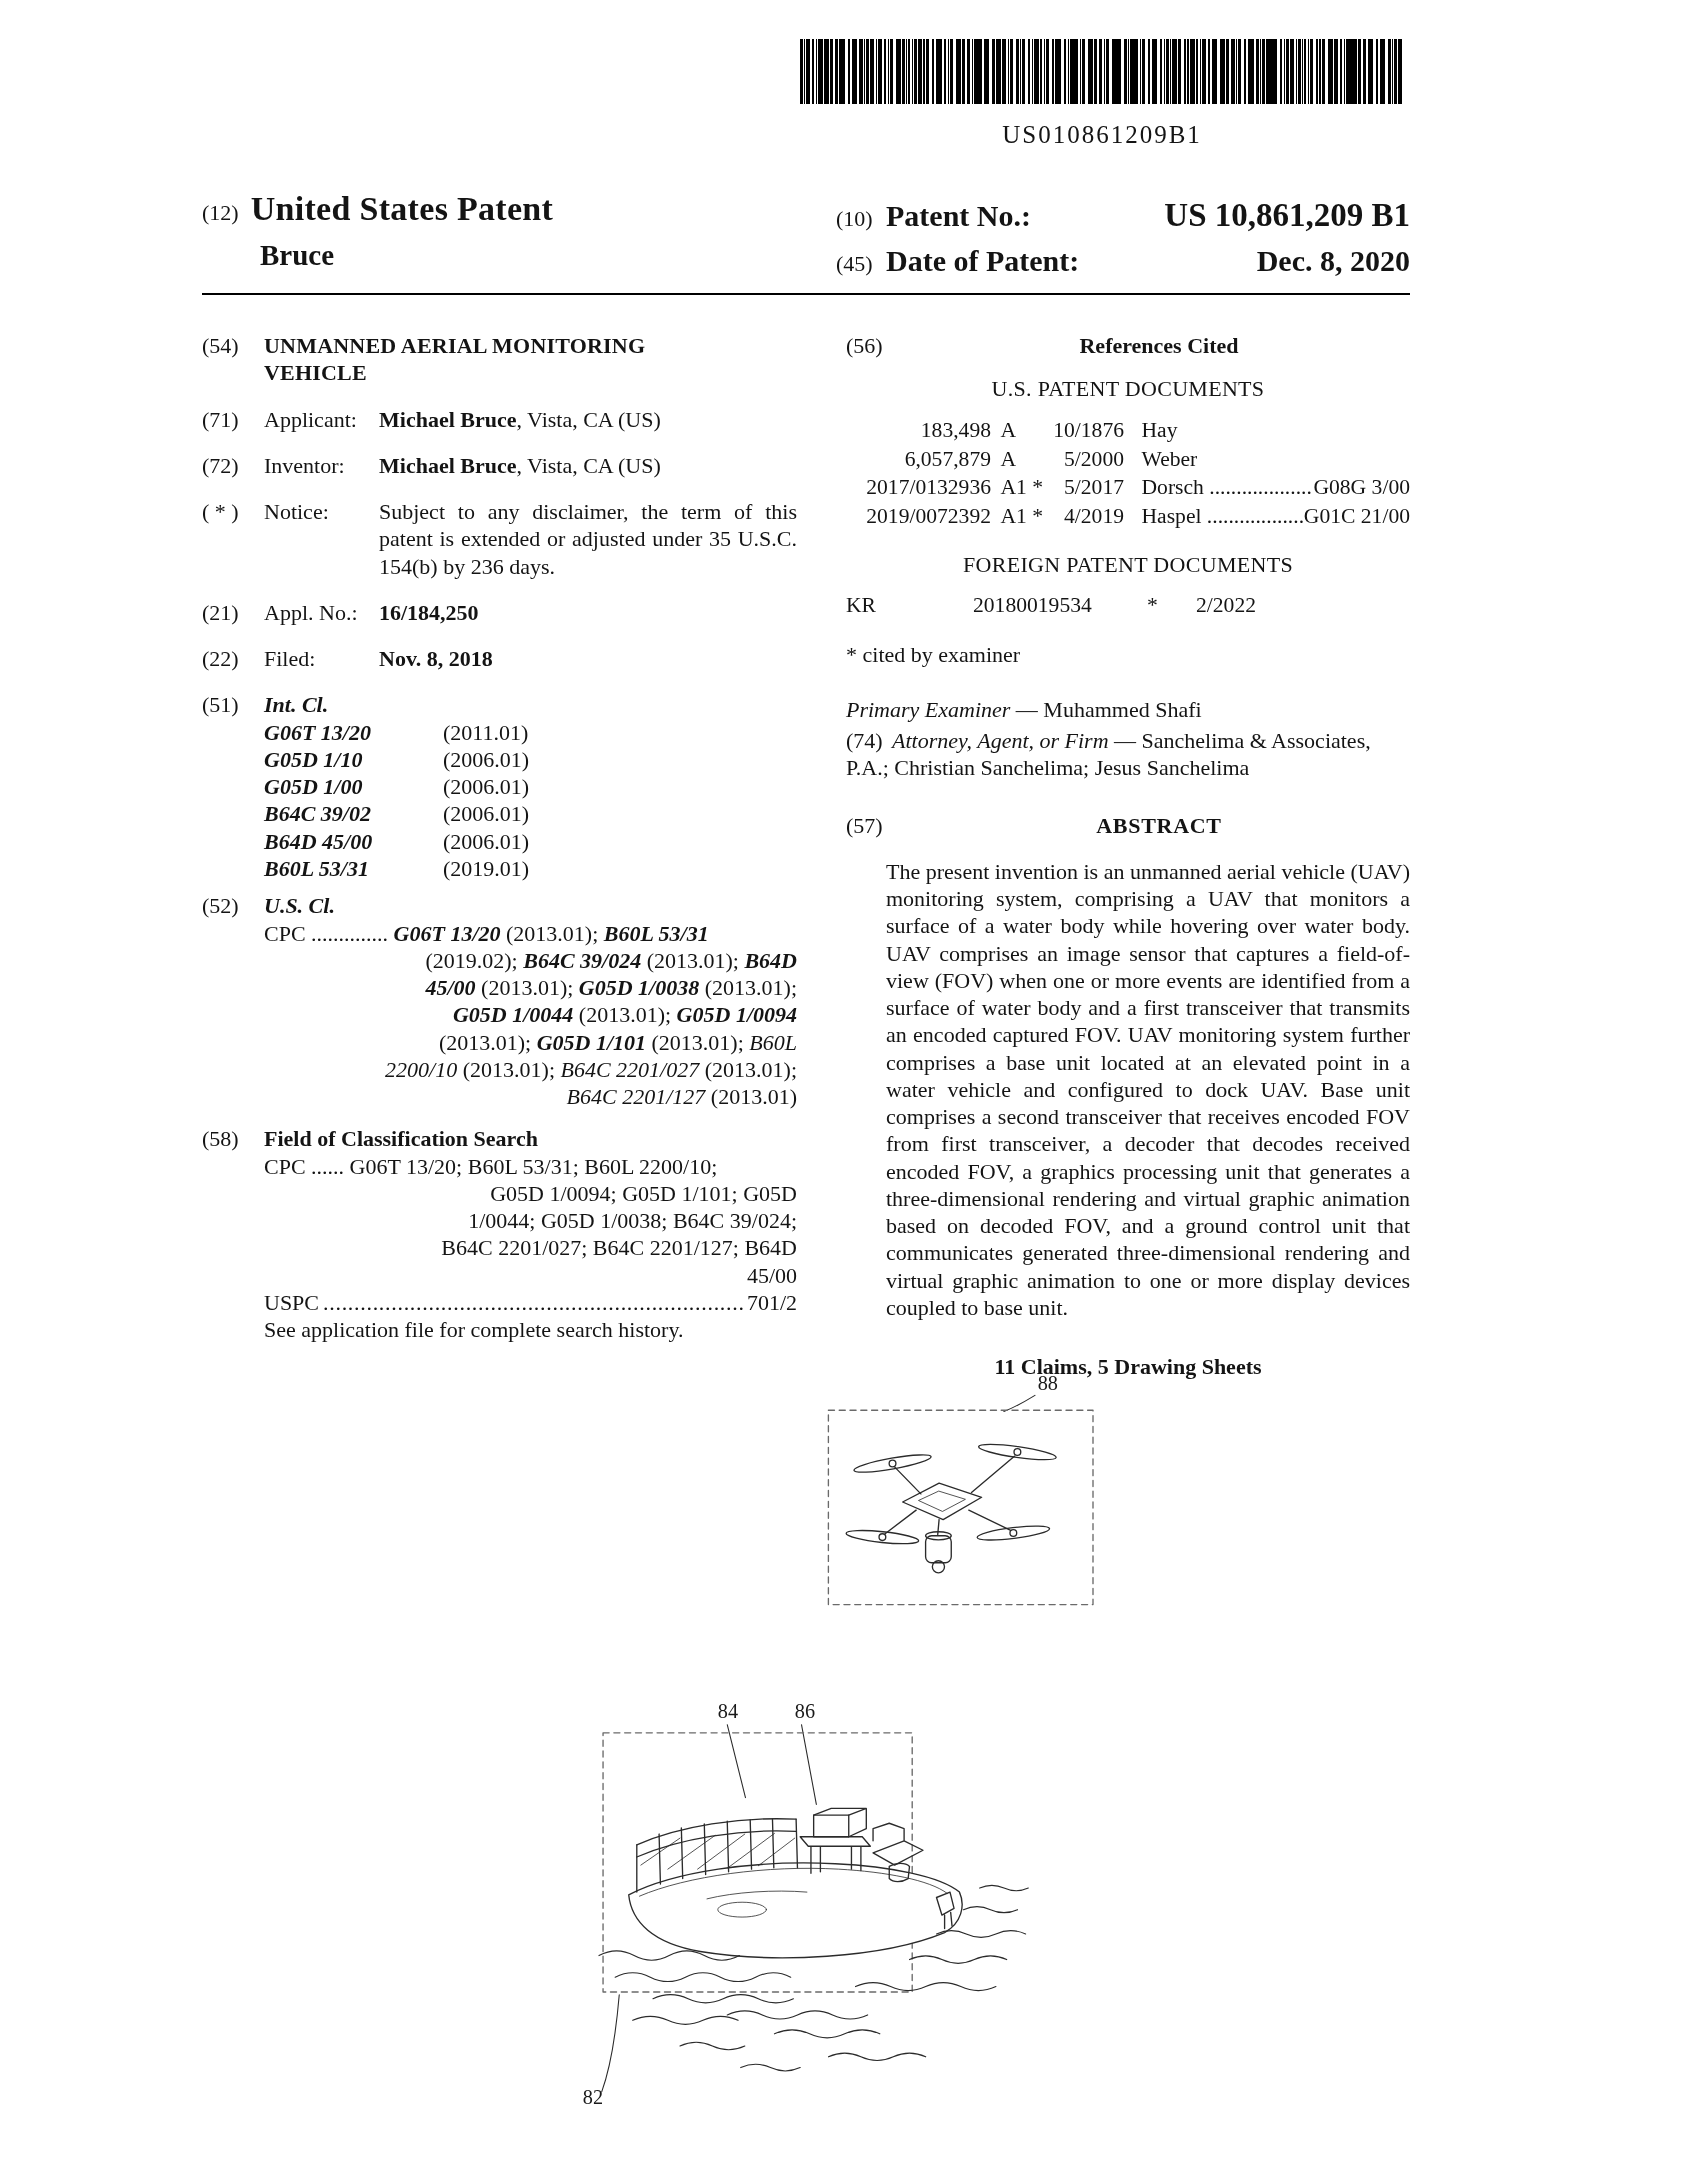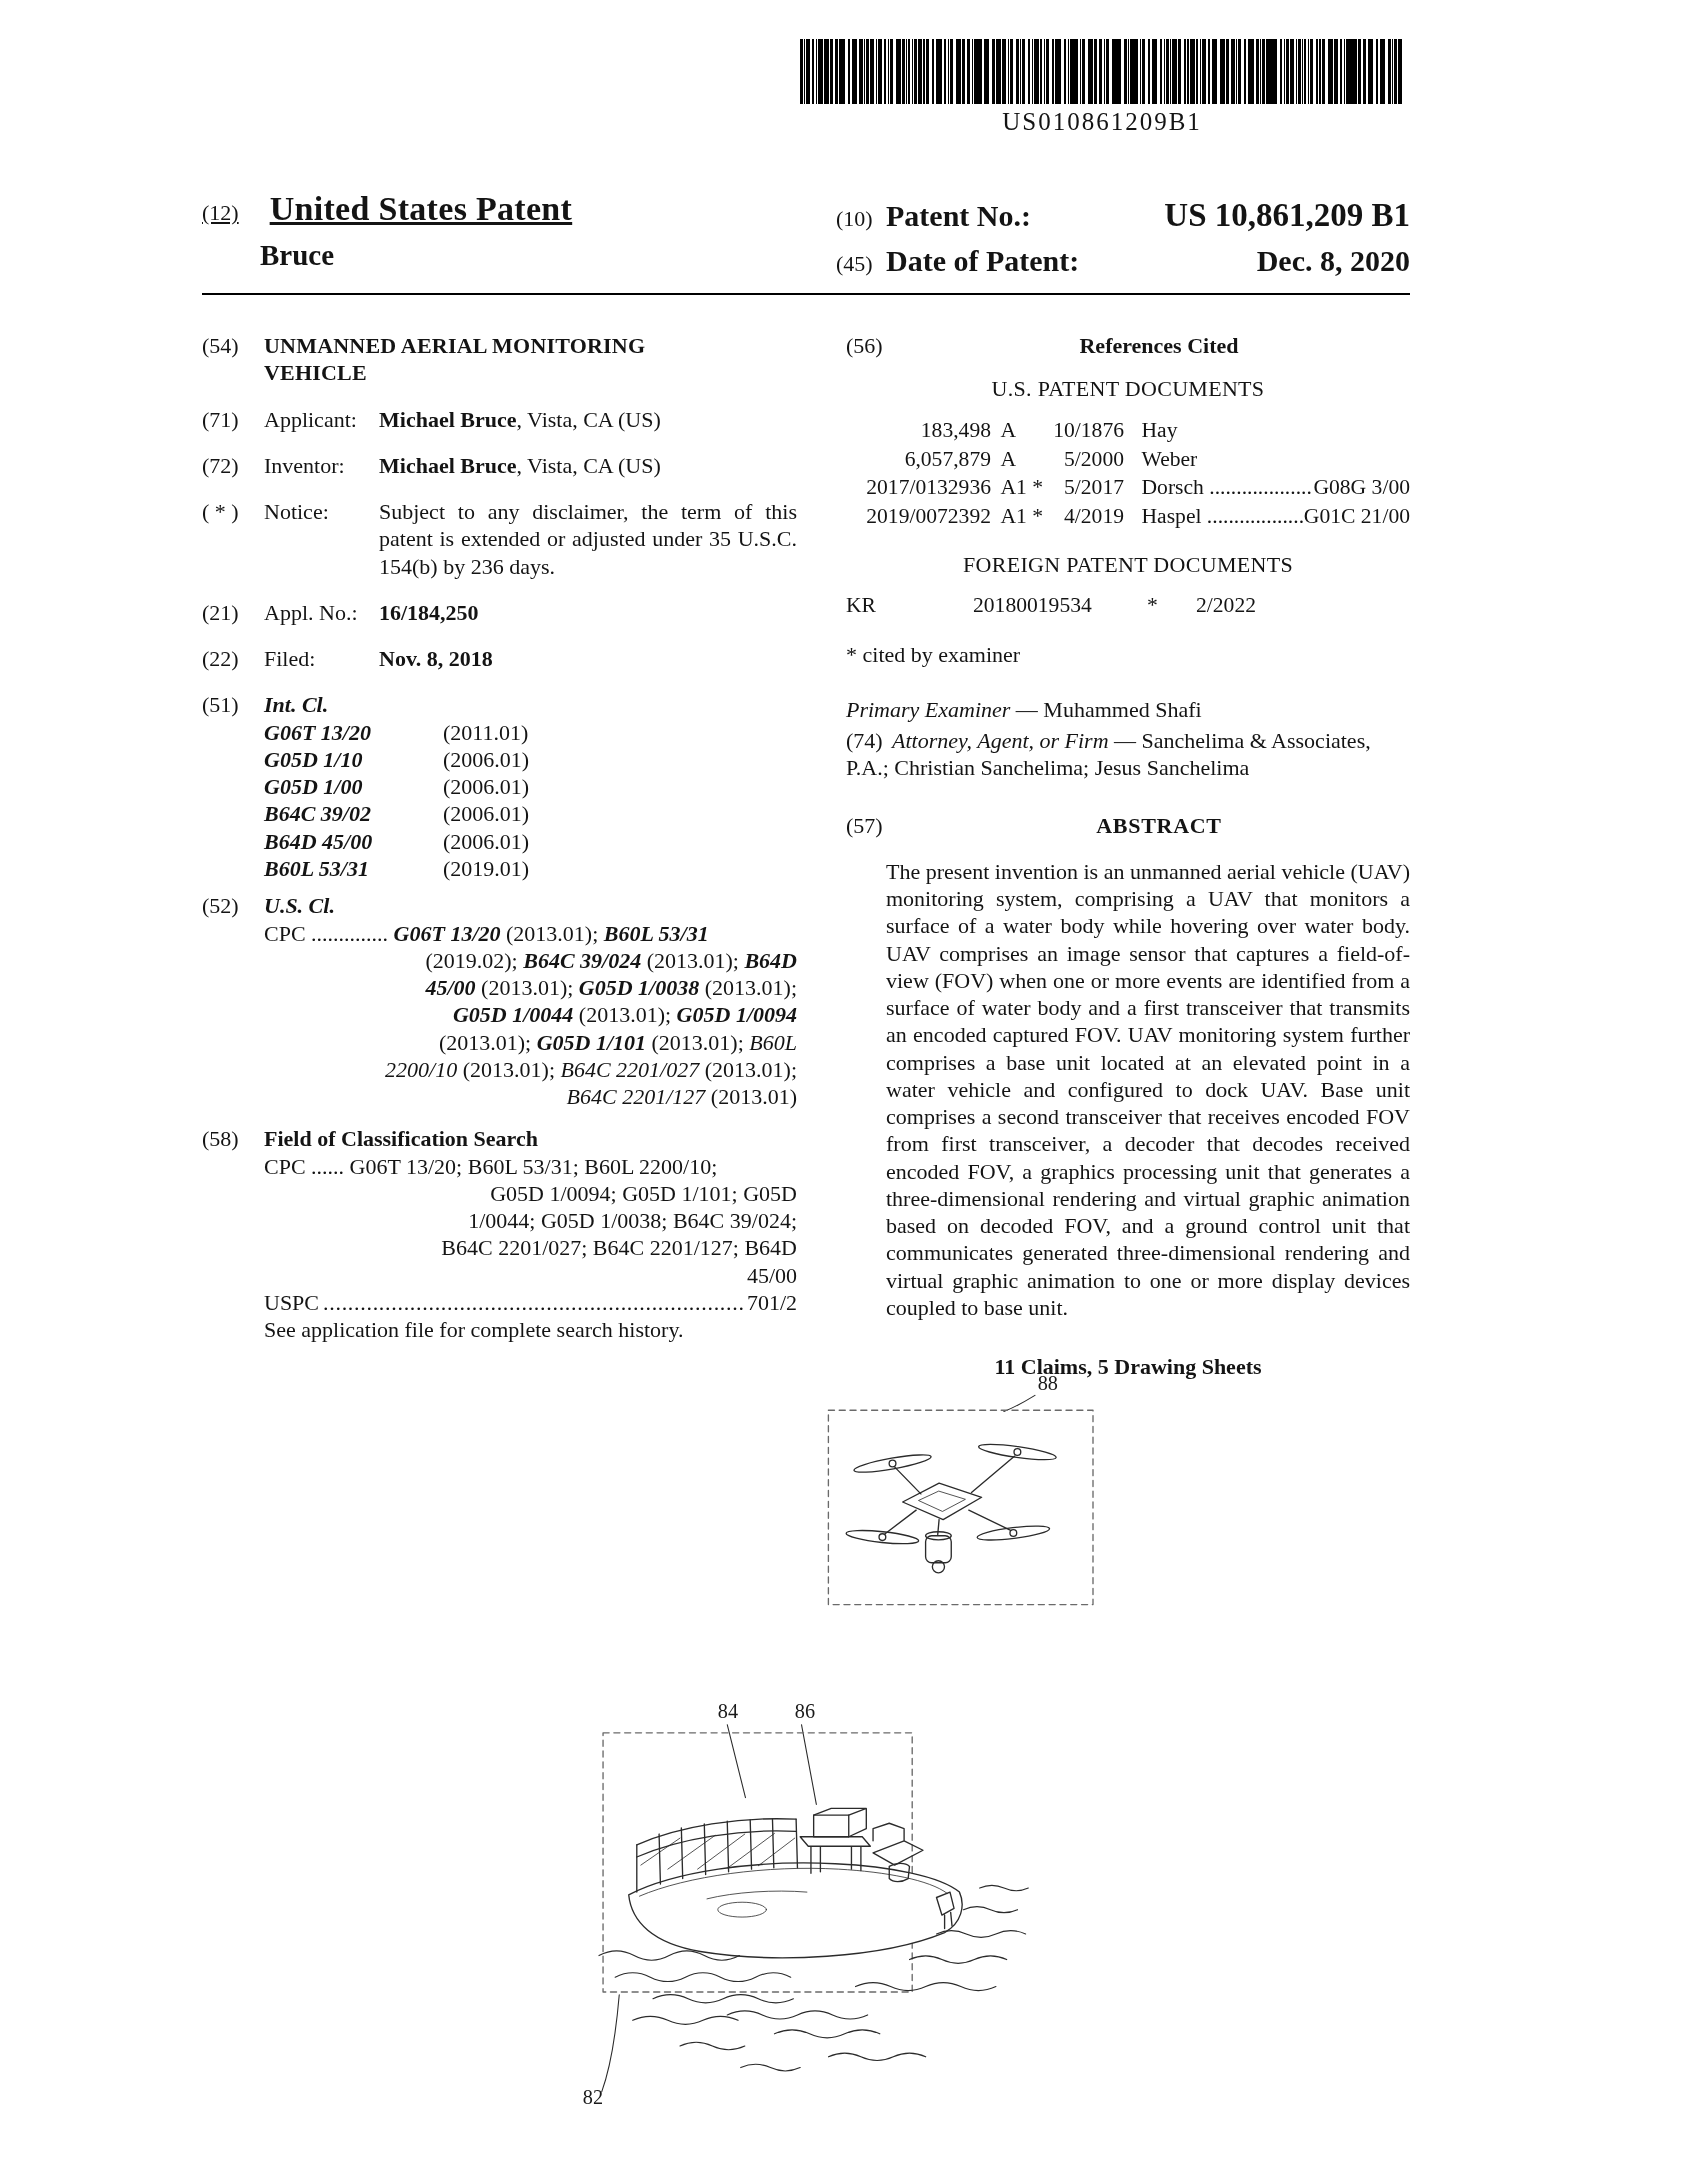--- a/index.html
+++ b/index.html
@@ -21,25 +21,25 @@
   .barcode-wrap { position: absolute; left: 800px; top: 39px; width: 604px; text-align: center; }
   .barcode-bars {
     height: 65px; width: 100%;
     background-color: #fff;
     background-image:
       repeating-linear-gradient(90deg, #000 0 2px, transparent 2px 6px),
       repeating-linear-gradient(90deg, #000 0 1.3px, transparent 1.3px 8.8px),
       repeating-linear-gradient(90deg, #000 0 3.4px, transparent 3.4px 19.6px),
       repeating-linear-gradient(90deg, #000 0 0.7px, transparent 0.7px 4px);
   }
-  .barcode-number { margin-top: 2px; font-size: 25px; letter-spacing: 2px; }
+  .barcode-number { margin-top: 15px; font-size: 25px; letter-spacing: 2px; }
 
   
   .header { position: absolute; left: 202px; top: 188px; width: 1208px; display: flex; justify-content: space-between; }
-  .h-doc-line { display: flex; align-items: baseline; gap: 31px; text-decoration: underline; }
+  .h-doc-line { display: flex; align-items: baseline; gap: 12px; }
   .h-small-num { font-size: 22px; }
   .h-doc-type { font-size: 34px; font-weight: 700; letter-spacing: 0.3px; }
   .h-surname { font-size: 29px; font-weight: 700; margin: 8px 0 0 58px; }
   .header-right { width: 574px; padding-top: 6.7px; }
   .h-field-row { display: flex; align-items: baseline; margin-bottom: 6.7px; }
   .h-field-num { font-size: 22px; width: 50px; flex: none; }
   .h-field-label { font-size: 30px; font-weight: 700; }
   .h-field-value { margin-left: auto; font-size: 33px; font-weight: 700; }
   .h-field-value.date { font-size: 30px; }
 

